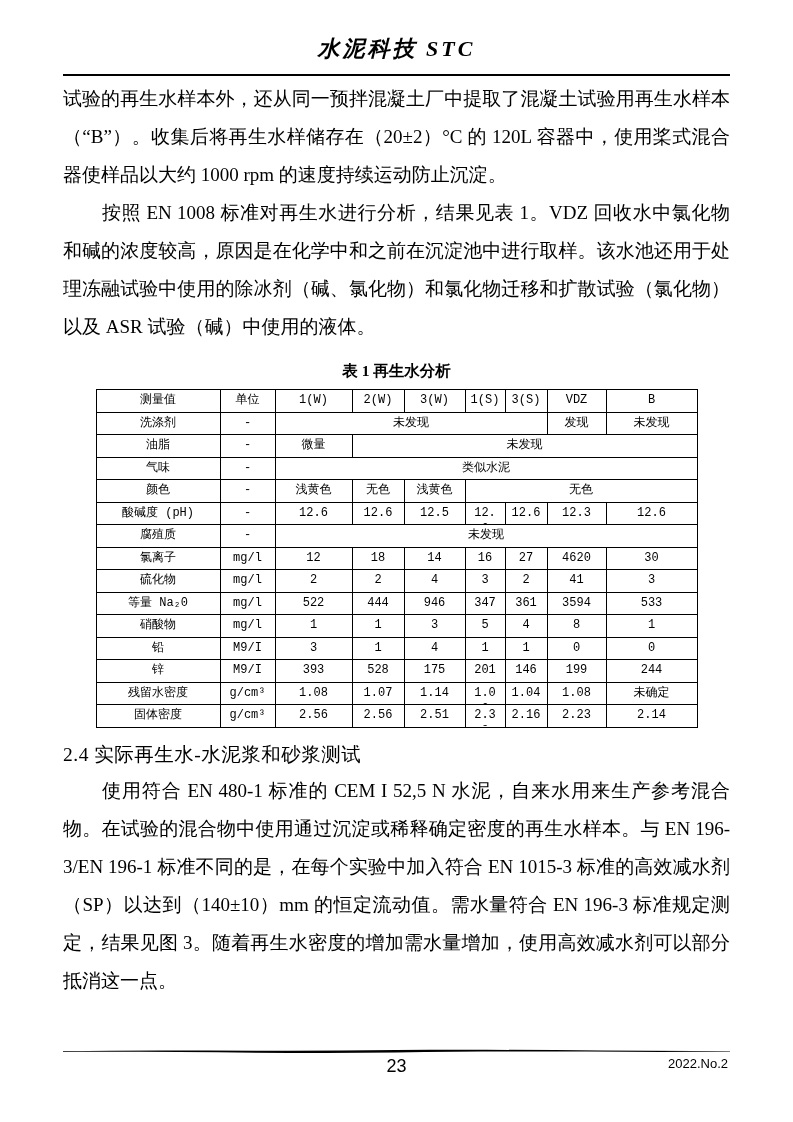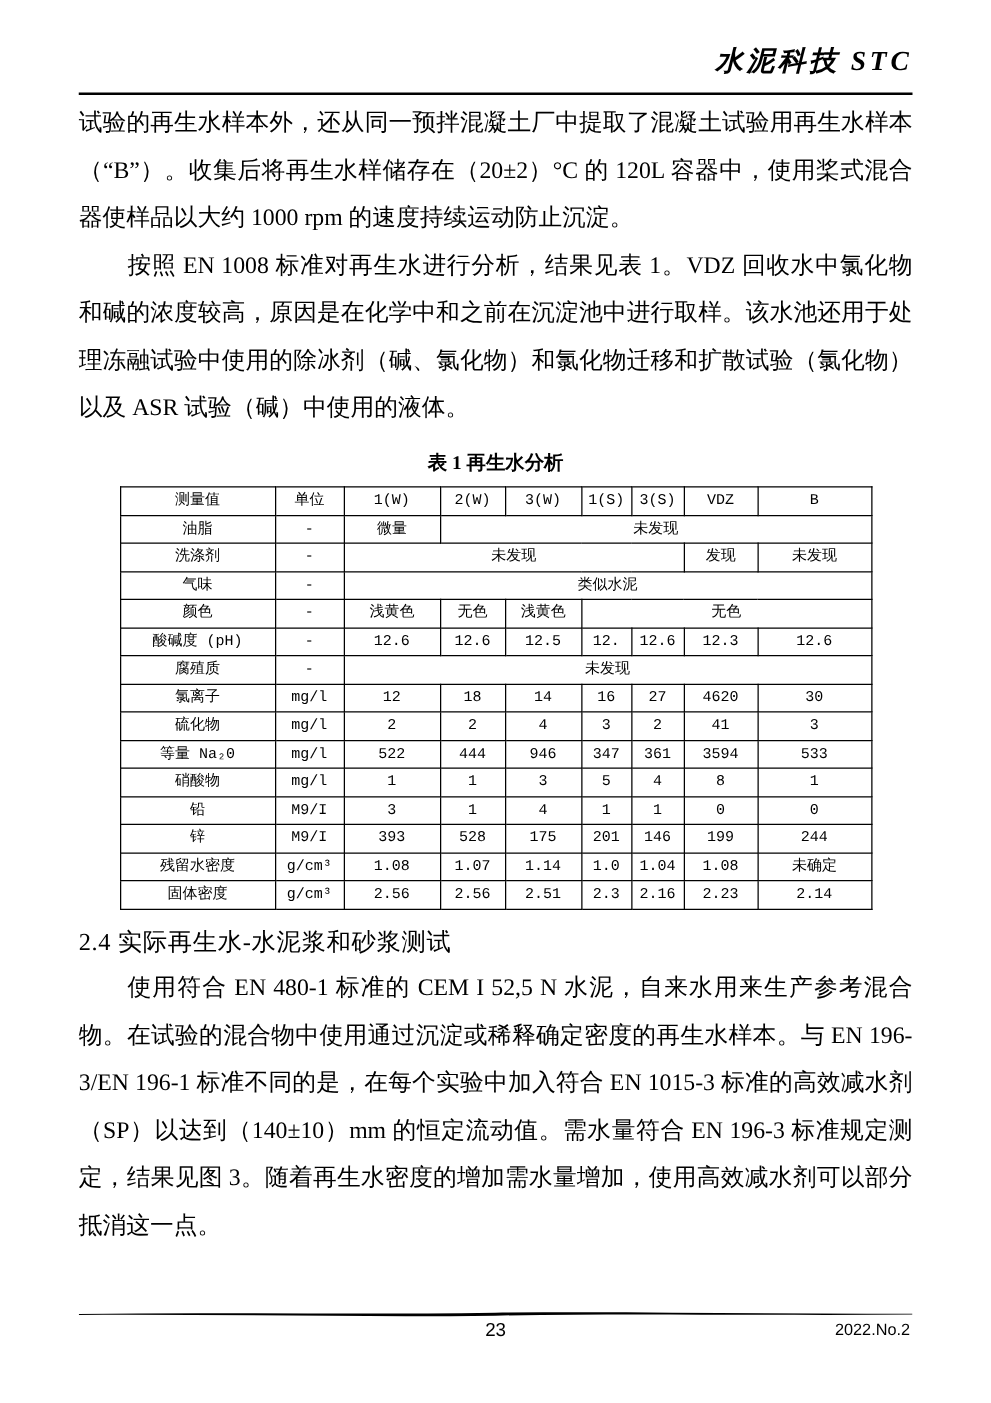--- a/index.html
+++ b/index.html
@@ -7,21 +7,21 @@
     width: 793px; height: 1122px;
     background: #ffffff;
     color: #000000;
     font-family: "Liberation Serif", "DejaVu Serif", serif;
     position: relative;
     box-sizing: border-box;
     padding: 0 63px;
     overflow: hidden;
   }
   .doc-title {
-    text-align: right;
+    text-align: center;
     font-size: 22px;
     font-weight: bold;
     font-style: italic;
     letter-spacing: 3px;
     margin-top: 34px;
     line-height: 30px;
   }
   .header-rule {
     border: none;
     border-top: 2.5px solid #000;
@@ -91,21 +91,21 @@
   .footer-rule-svg { display: block; width: 100%; height: 7px; }
   .footer-row {
     position: relative;
     margin-top: 1px;
     height: 18px;
     font-family: "Liberation Sans", "DejaVu Sans", sans-serif;
   }
   .page-number {
     position: absolute; left: 0; right: 0;
     text-align: center;
-    font-size: 15px;
+    font-size: 18px;
   }
   .issue-label {
     position: absolute; right: 2px;
     font-size: 13px;
   }
 </style>
 </head>
 <body>
 
 <div class="doc-title">水泥科技 STC</div>
@@ -136,31 +136,31 @@
         <th>2(W)</th>
         <th>3(W)</th>
         <th>1(S)</th>
         <th>3(S)</th>
         <th>VDZ</th>
         <th>B</th>
       </tr>
     </thead>
     <tbody>
       <tr>
-        <td>油脂</td>
-        <td>-</td>
-        <td>微量</td>
-        <td colspan="6">未发现</td>
-      </tr>
-      <tr>
         <td>洗涤剂</td>
         <td>-</td>
         <td colspan="5">未发现</td>
         <td>发现</td>
         <td>未发现</td>
+      </tr>
+      <tr>
+        <td>油脂</td>
+        <td>-</td>
+        <td>微量</td>
+        <td colspan="6">未发现</td>
       </tr>
       <tr>
         <td>气味</td>
         <td>-</td>
         <td colspan="7">类似水泥</td>
       </tr>
       <tr>
         <td>颜色</td>
         <td>-</td>
         <td>浅黄色</td>

